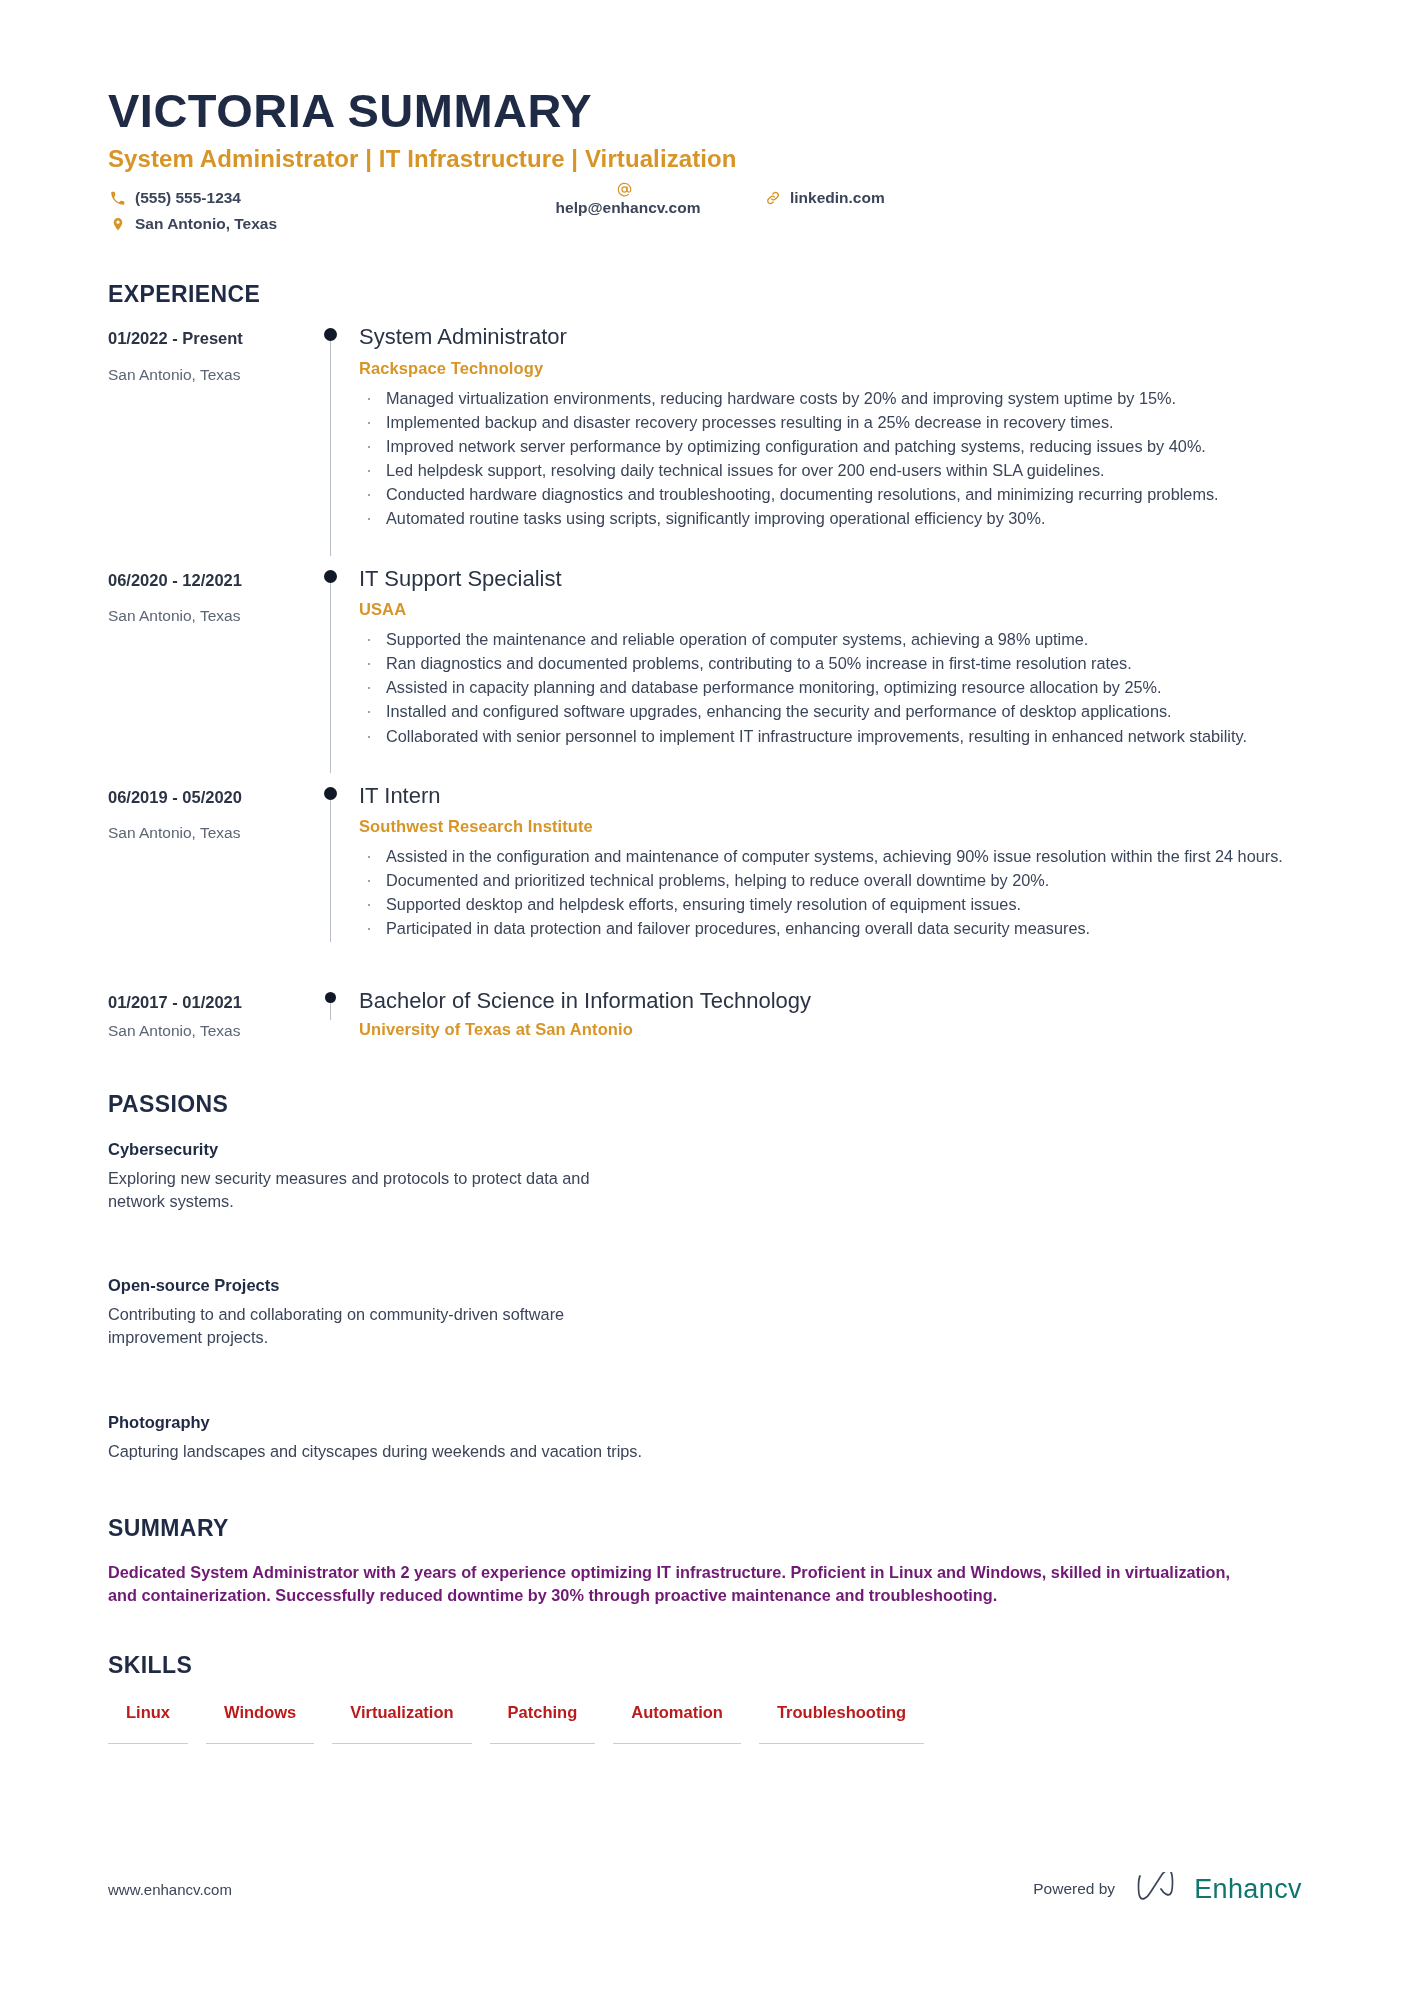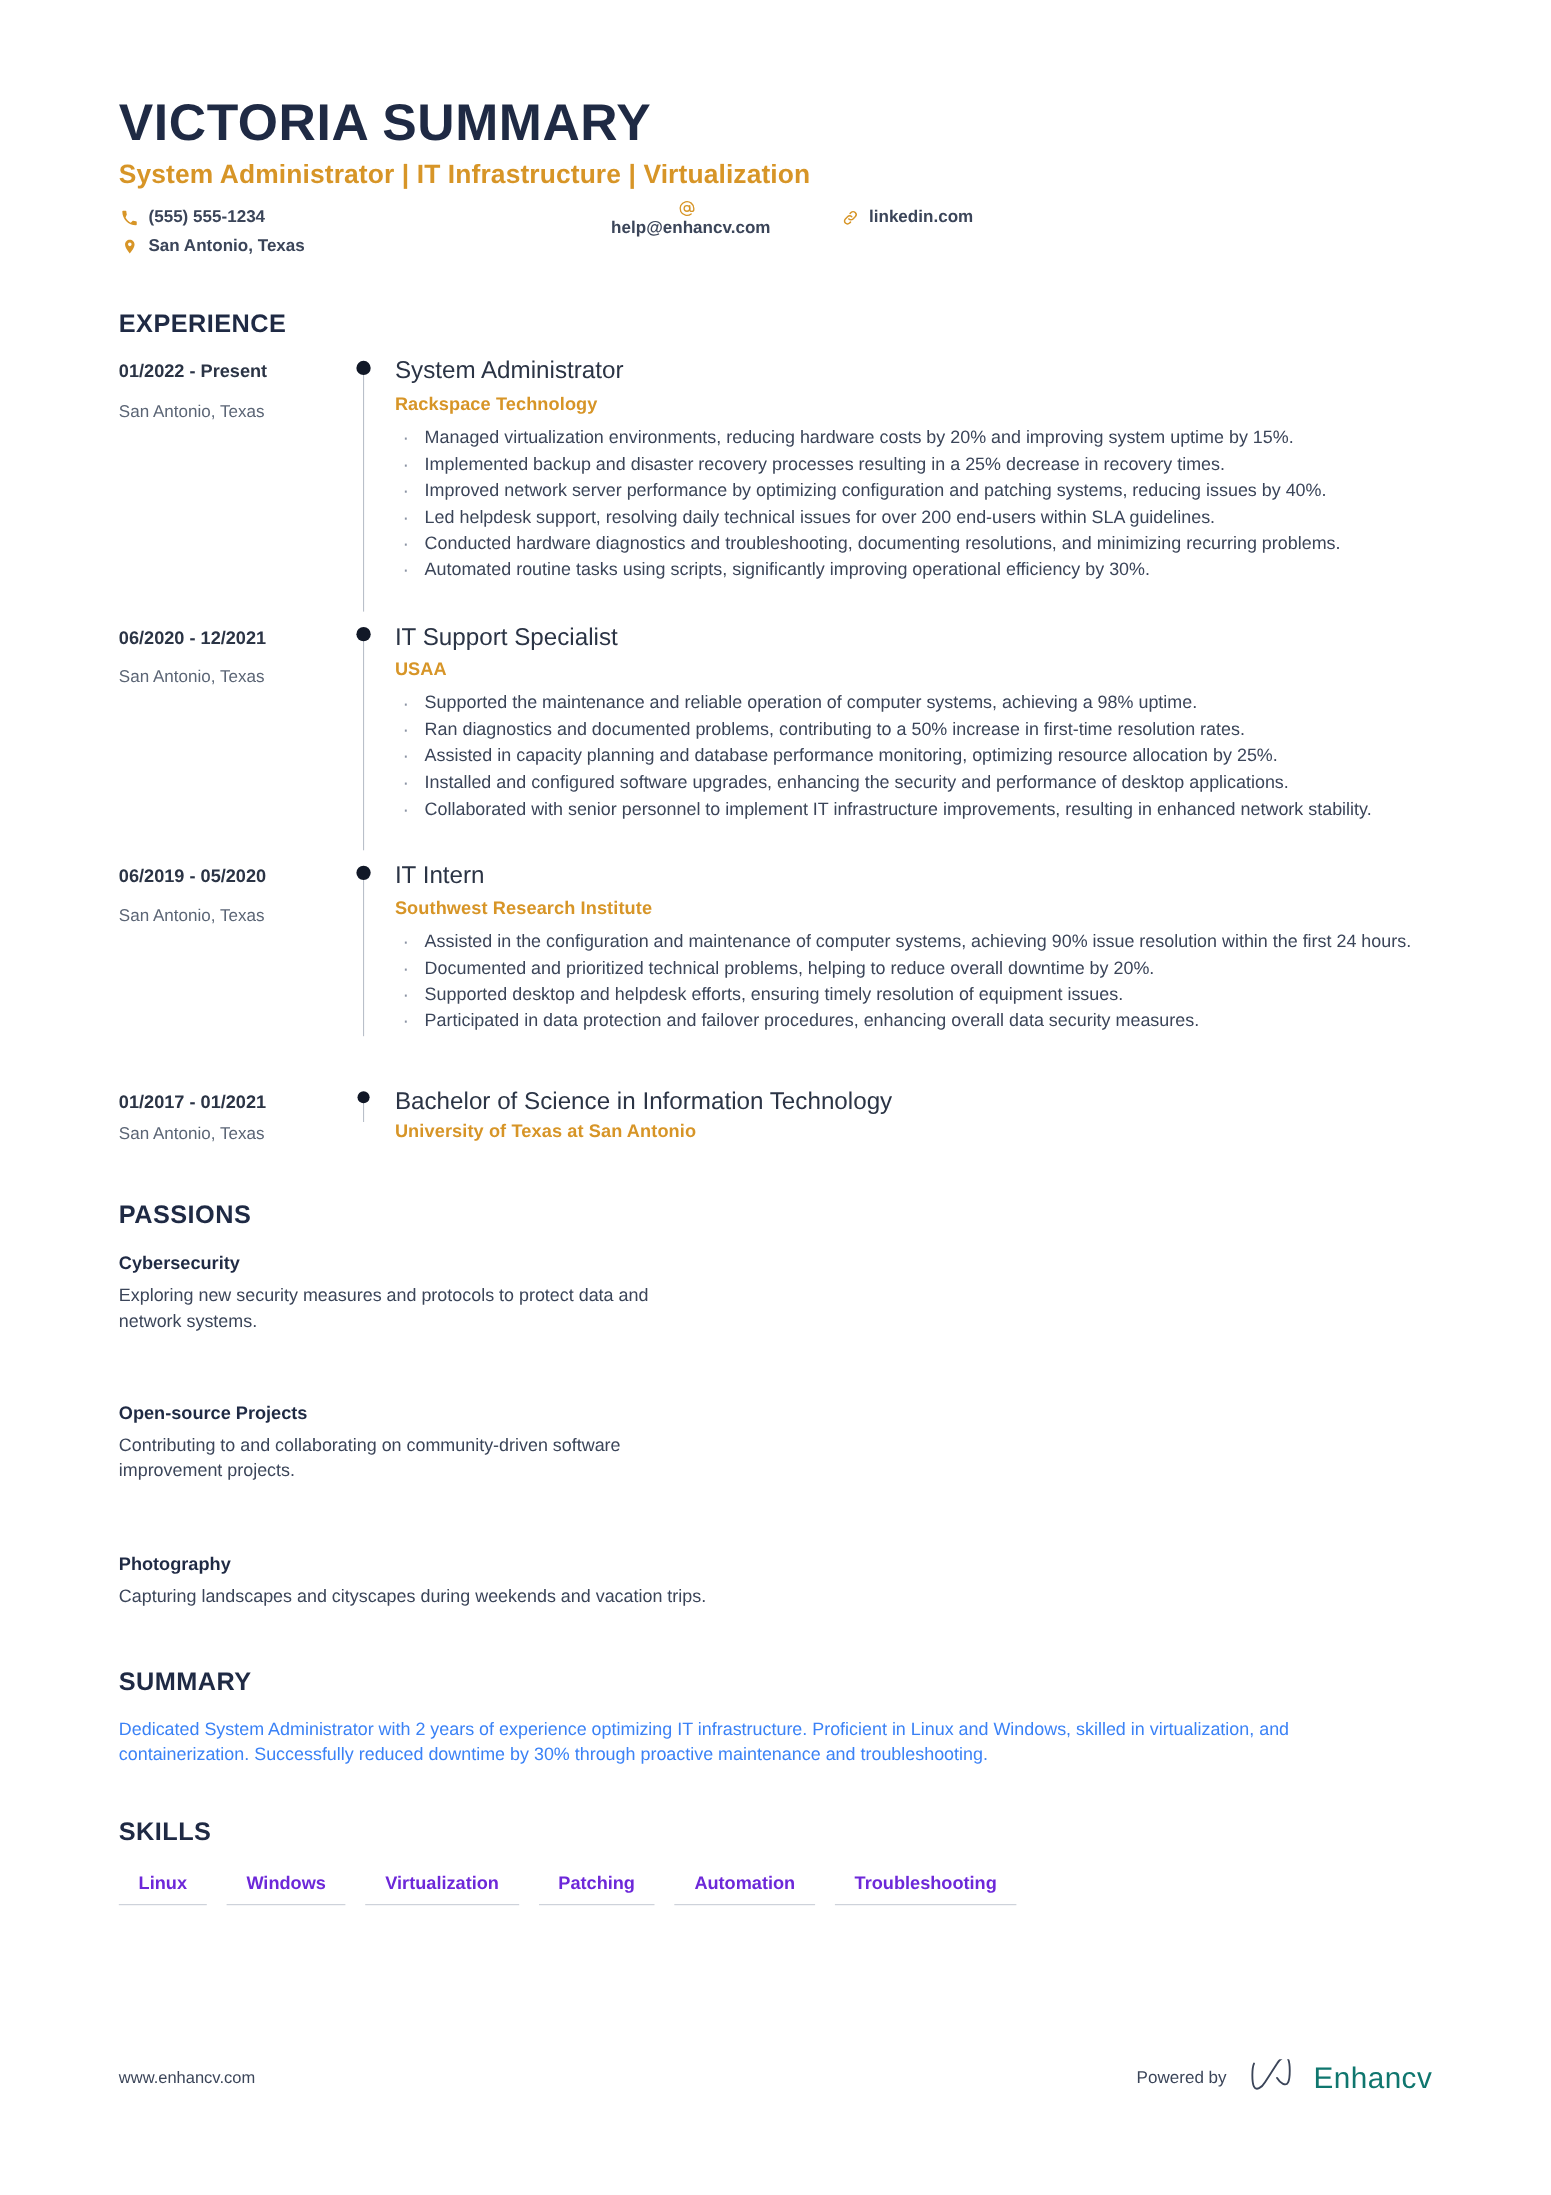--- a/index.html
+++ b/index.html
@@ -190,34 +190,35 @@
     font-size: 16.3px;
     line-height: 1.42;
     color: #3b4559;
     margin-top: 8px;
   }
 
   
   .summary-text {
     font-size: 16.3px;
     line-height: 1.45;
-    color: #3b82f6;
+    color: #701a75;
     max-width: 1140px;
+    font-weight: bold;
   }
 
   
   .skills-row {
     display: flex;
     flex-wrap: wrap;
   }
   .skill {
     font-size: 16.5px;
     font-weight: bold;
-    color: #6d28d9;
-    padding: 0 18px 9px 18px;
+    color: #b91c1c;
+    padding: 0 18px 21px 18px;
     border-bottom: 1.6px solid #c9ced6;
     margin-right: 18px;
     margin-bottom: 12px;
     white-space: nowrap;
   }
 
   
   .footer {
     position: absolute;
     left: 108px;

